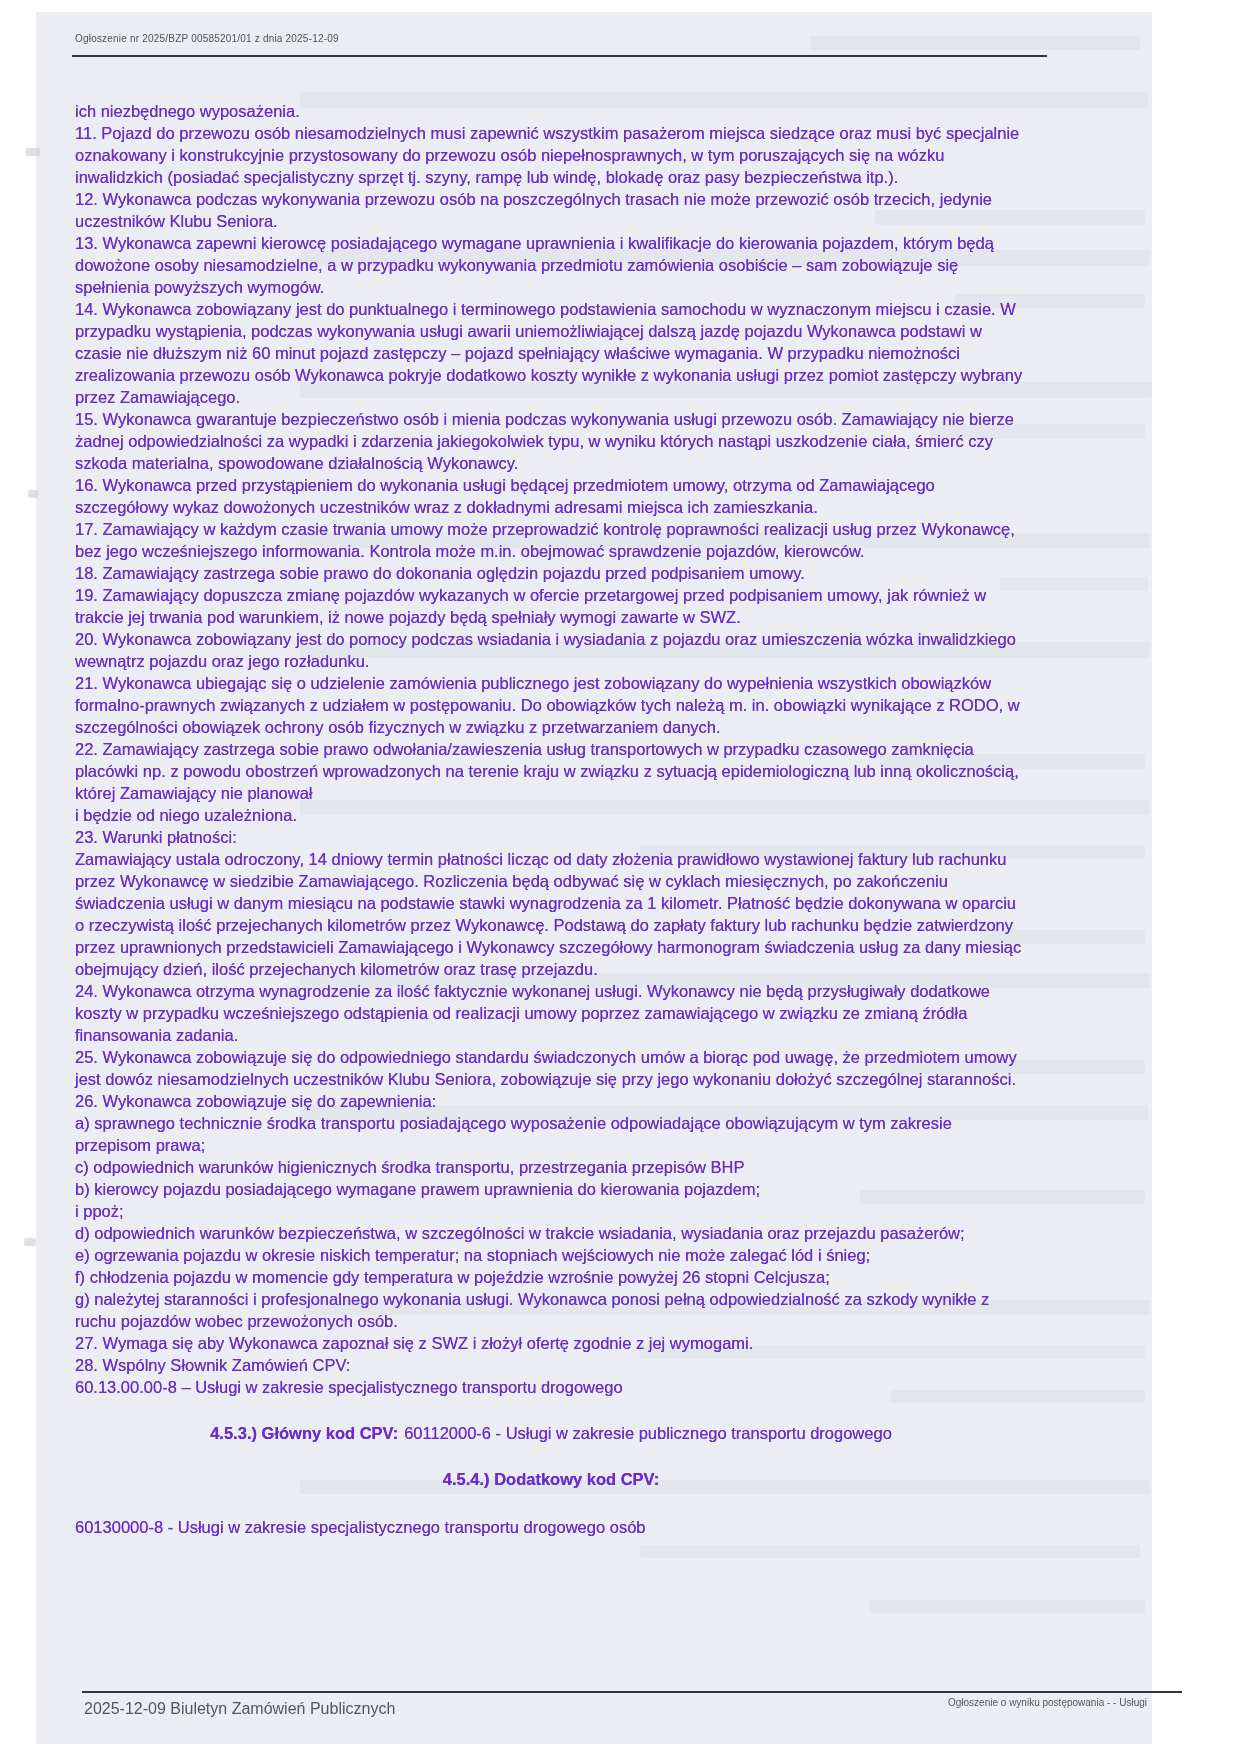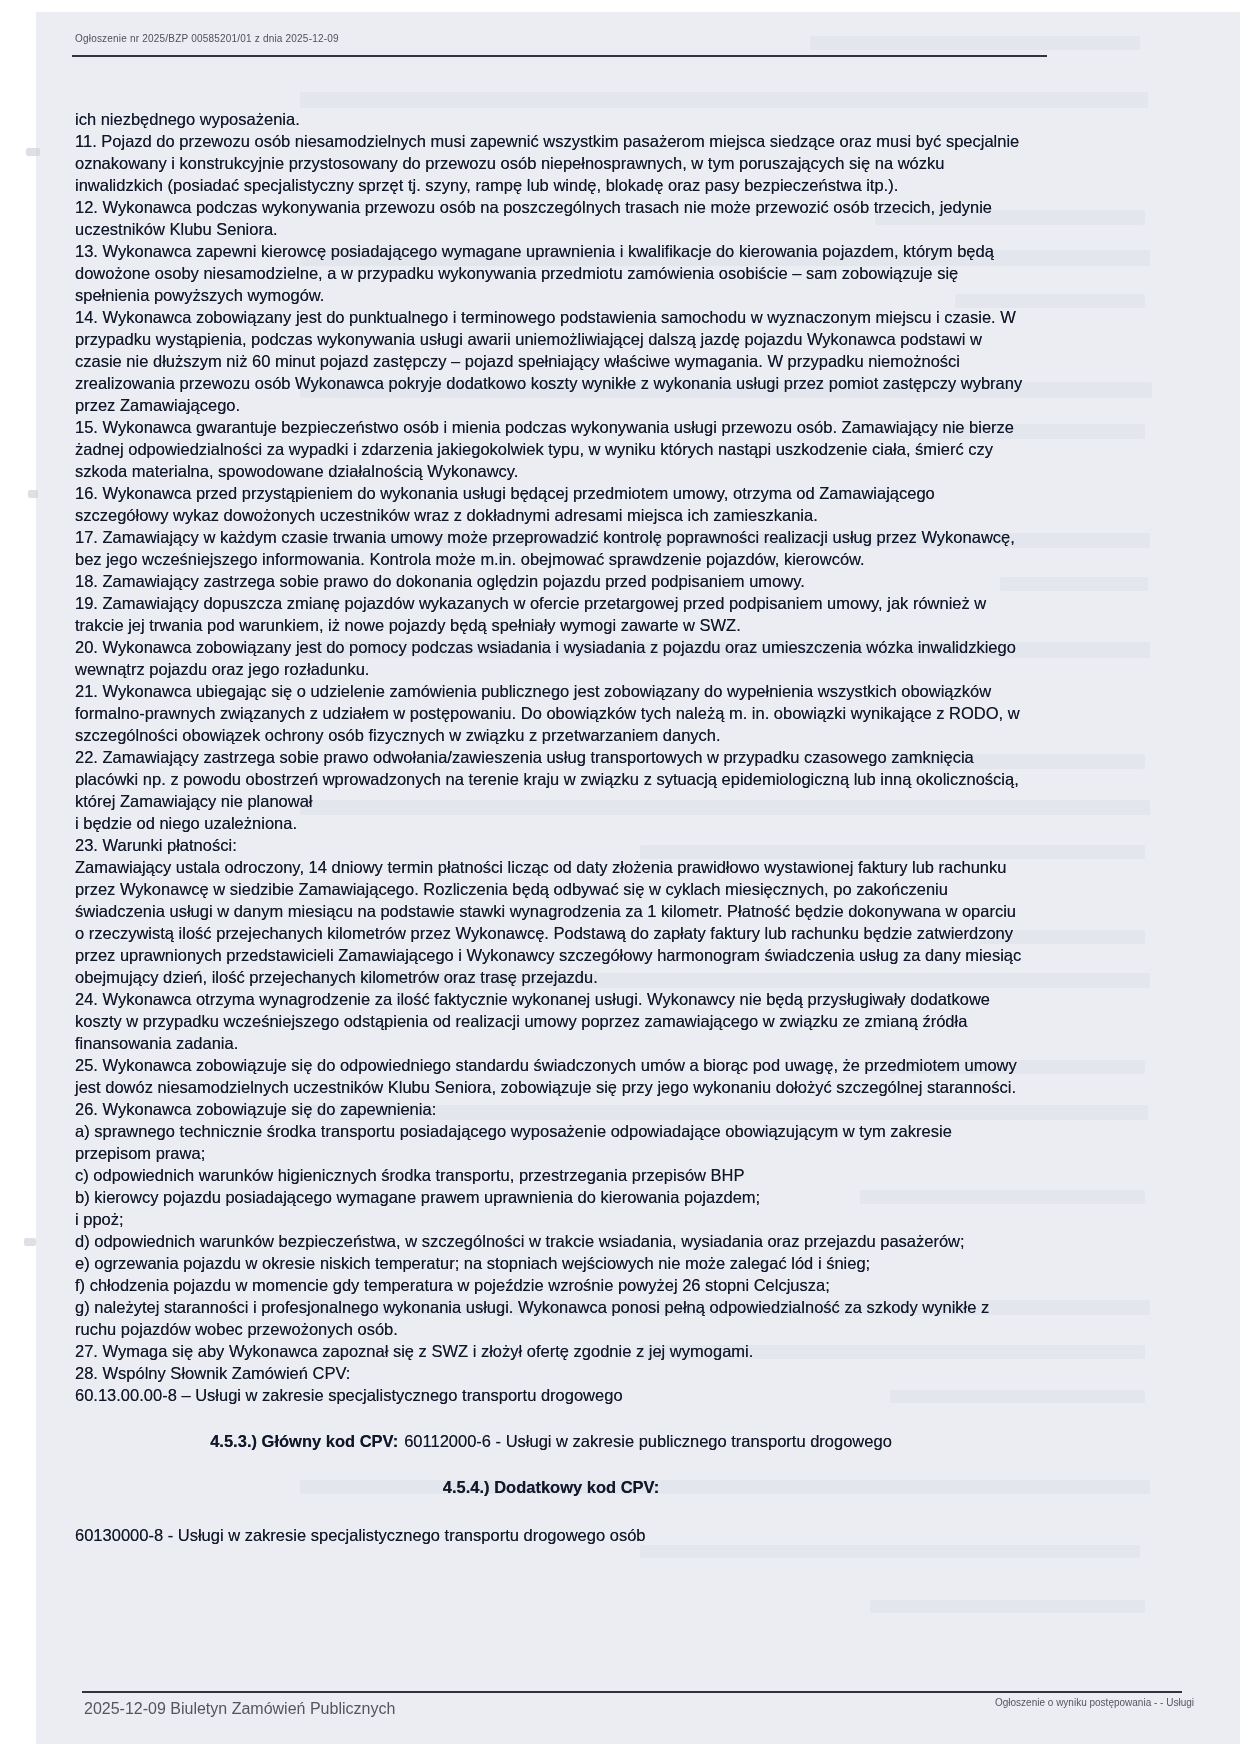--- a/index.html
+++ b/index.html
@@ -1,35 +1,35 @@
 <!DOCTYPE html>
 <html lang="pl"><head>
 <meta charset="utf-8">
 <style>
   html,body{margin:0;padding:0;background:#ffffff;}
   .page{position:relative;width:1240px;height:1754px;background:#ffffff;overflow:hidden;
         font-family:"Liberation Sans", sans-serif;}
-  .scan{position:absolute;left:36px;top:12px;width:1204px;height:1732px;background:#ecedf3;}
+  .scan{position:absolute;left:36px;top:12px;width:1116px;height:1732px;background:#ecedf3;}
   
   .ghost{position:absolute;background:#dfe0ea;opacity:.55;border-radius:2px;}
   .smudge{position:absolute;background:#c9cad4;opacity:.6;border-radius:2px;}
   .header-note{position:absolute;left:39px;top:21px;font-size:10px;color:#50505a;
                letter-spacing:.2px;}
   .rule{position:absolute;background:#33333b;}
   .rule-top{left:36px;top:43px;width:975px;height:2px;}
   .rule-bottom{left:46px;top:1679px;width:1100px;height:2px;}
-  .content{position:absolute;left:39px;top:96px;width:952px;font-size:16.5px;line-height:22px;
-           color:#0f172a;text-shadow:0 0 .5px rgba(48,48,56,.75);}
+  .content{position:absolute;left:39px;top:88px;width:952px;font-size:16.5px;line-height:22px;
+           color:#6d28d9;text-shadow:0 0 .5px rgba(48,48,56,.75);}
   .content p{margin:0;}
   .cpv-line{margin-top:24px !important;text-align:center;}
   .cpv-value-line{margin-top:26px !important;}
   .bold{font-weight:bold;}
   .cpv-label{font-weight:bold;margin-right:6px;}
   .footer-left{position:absolute;left:48px;top:1688px;font-size:16px;color:#55555e;}
-  .footer-right{position:absolute;left:672px;top:1685px;width:486px;text-align:right;
+  .footer-right{position:absolute;left:625px;top:1685px;width:486px;text-align:right;
                 font-size:10px;color:#55555e;}
 </style>
 </head>
 <body>
 
 <div class="page">
   <div class="scan">
 
     <div class="ghost" style="left:774px;top:24px;width:330px;height:14px;"></div>
     <div class="ghost" style="left:264px;top:80px;width:848px;height:16px;"></div>

